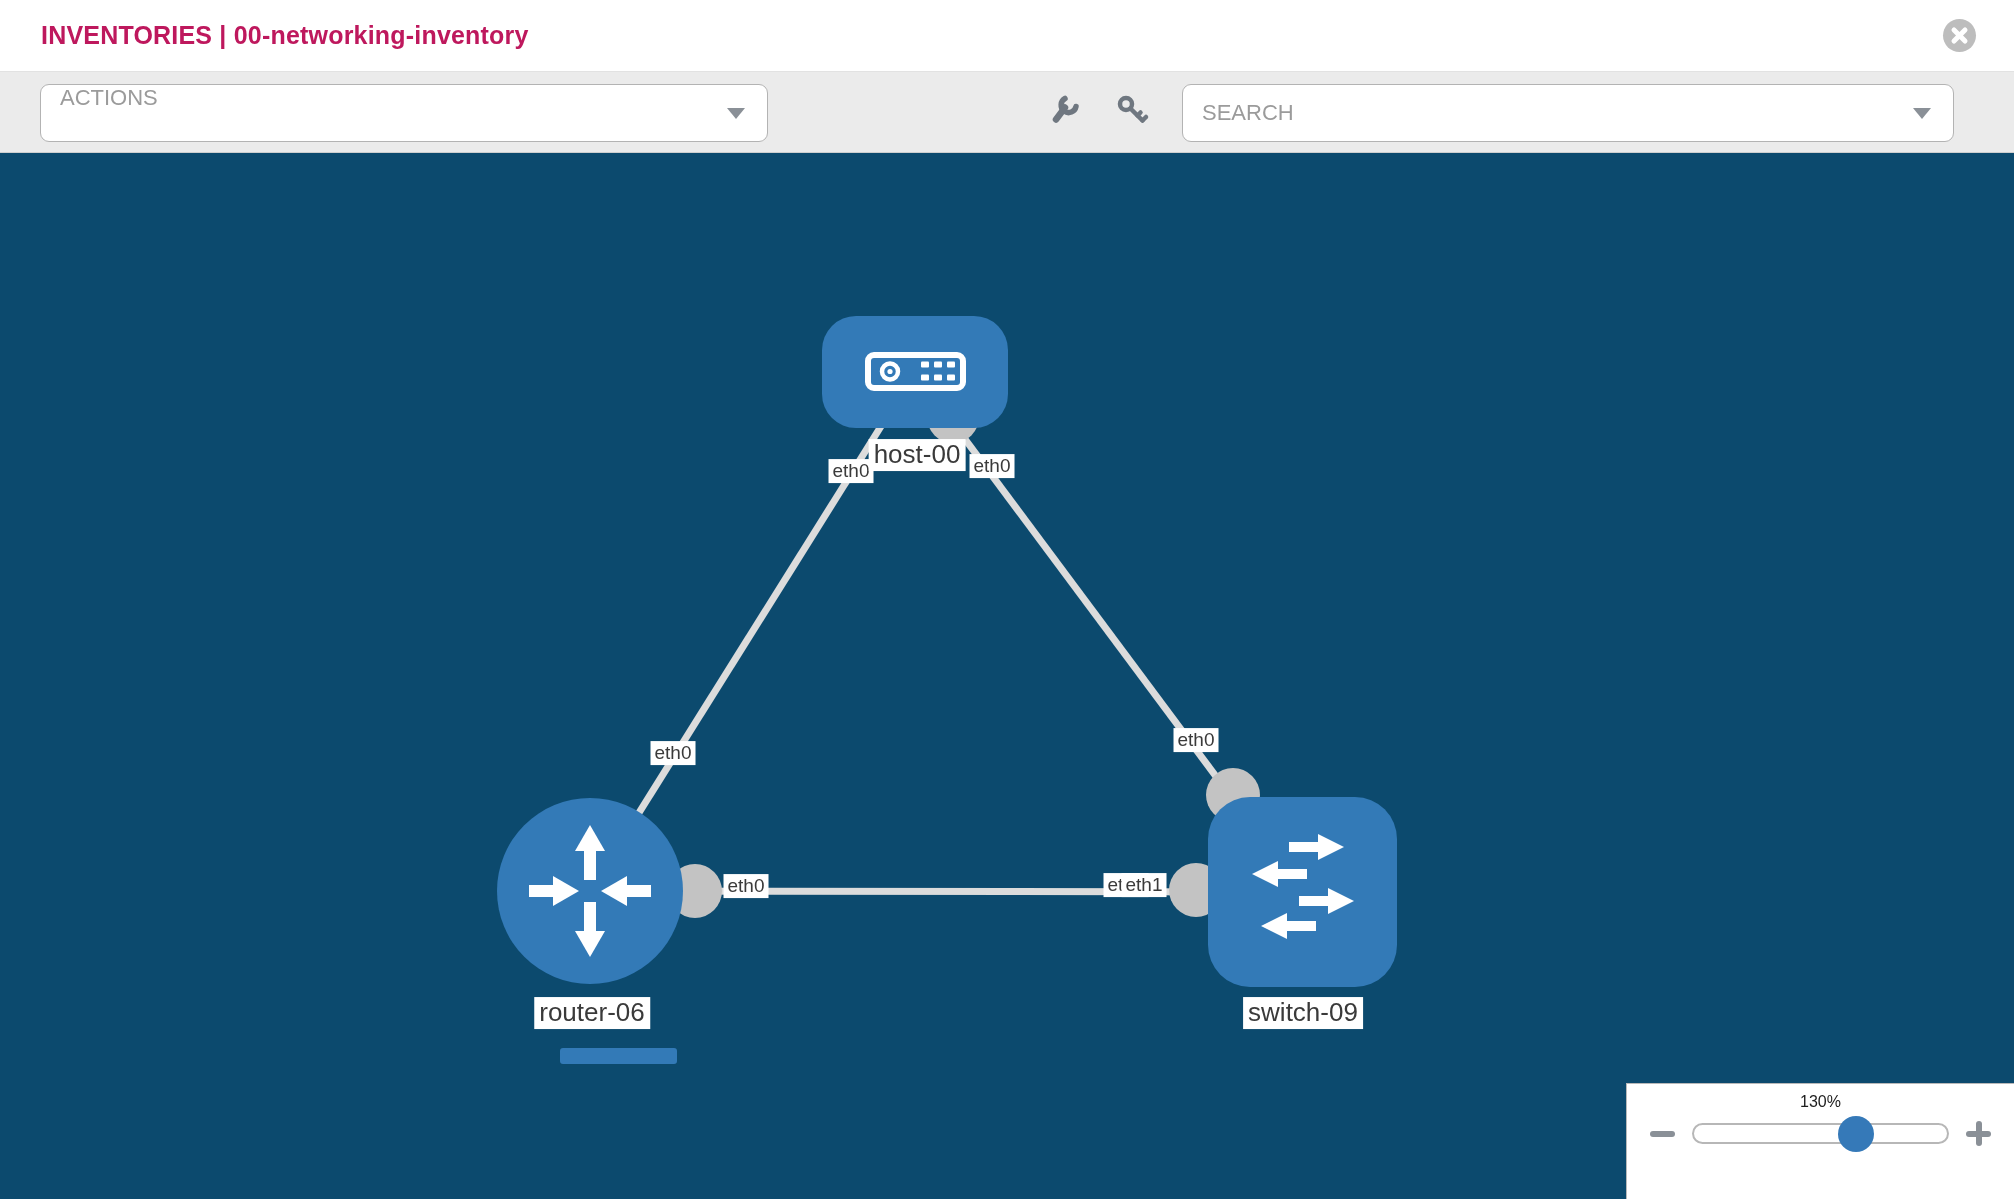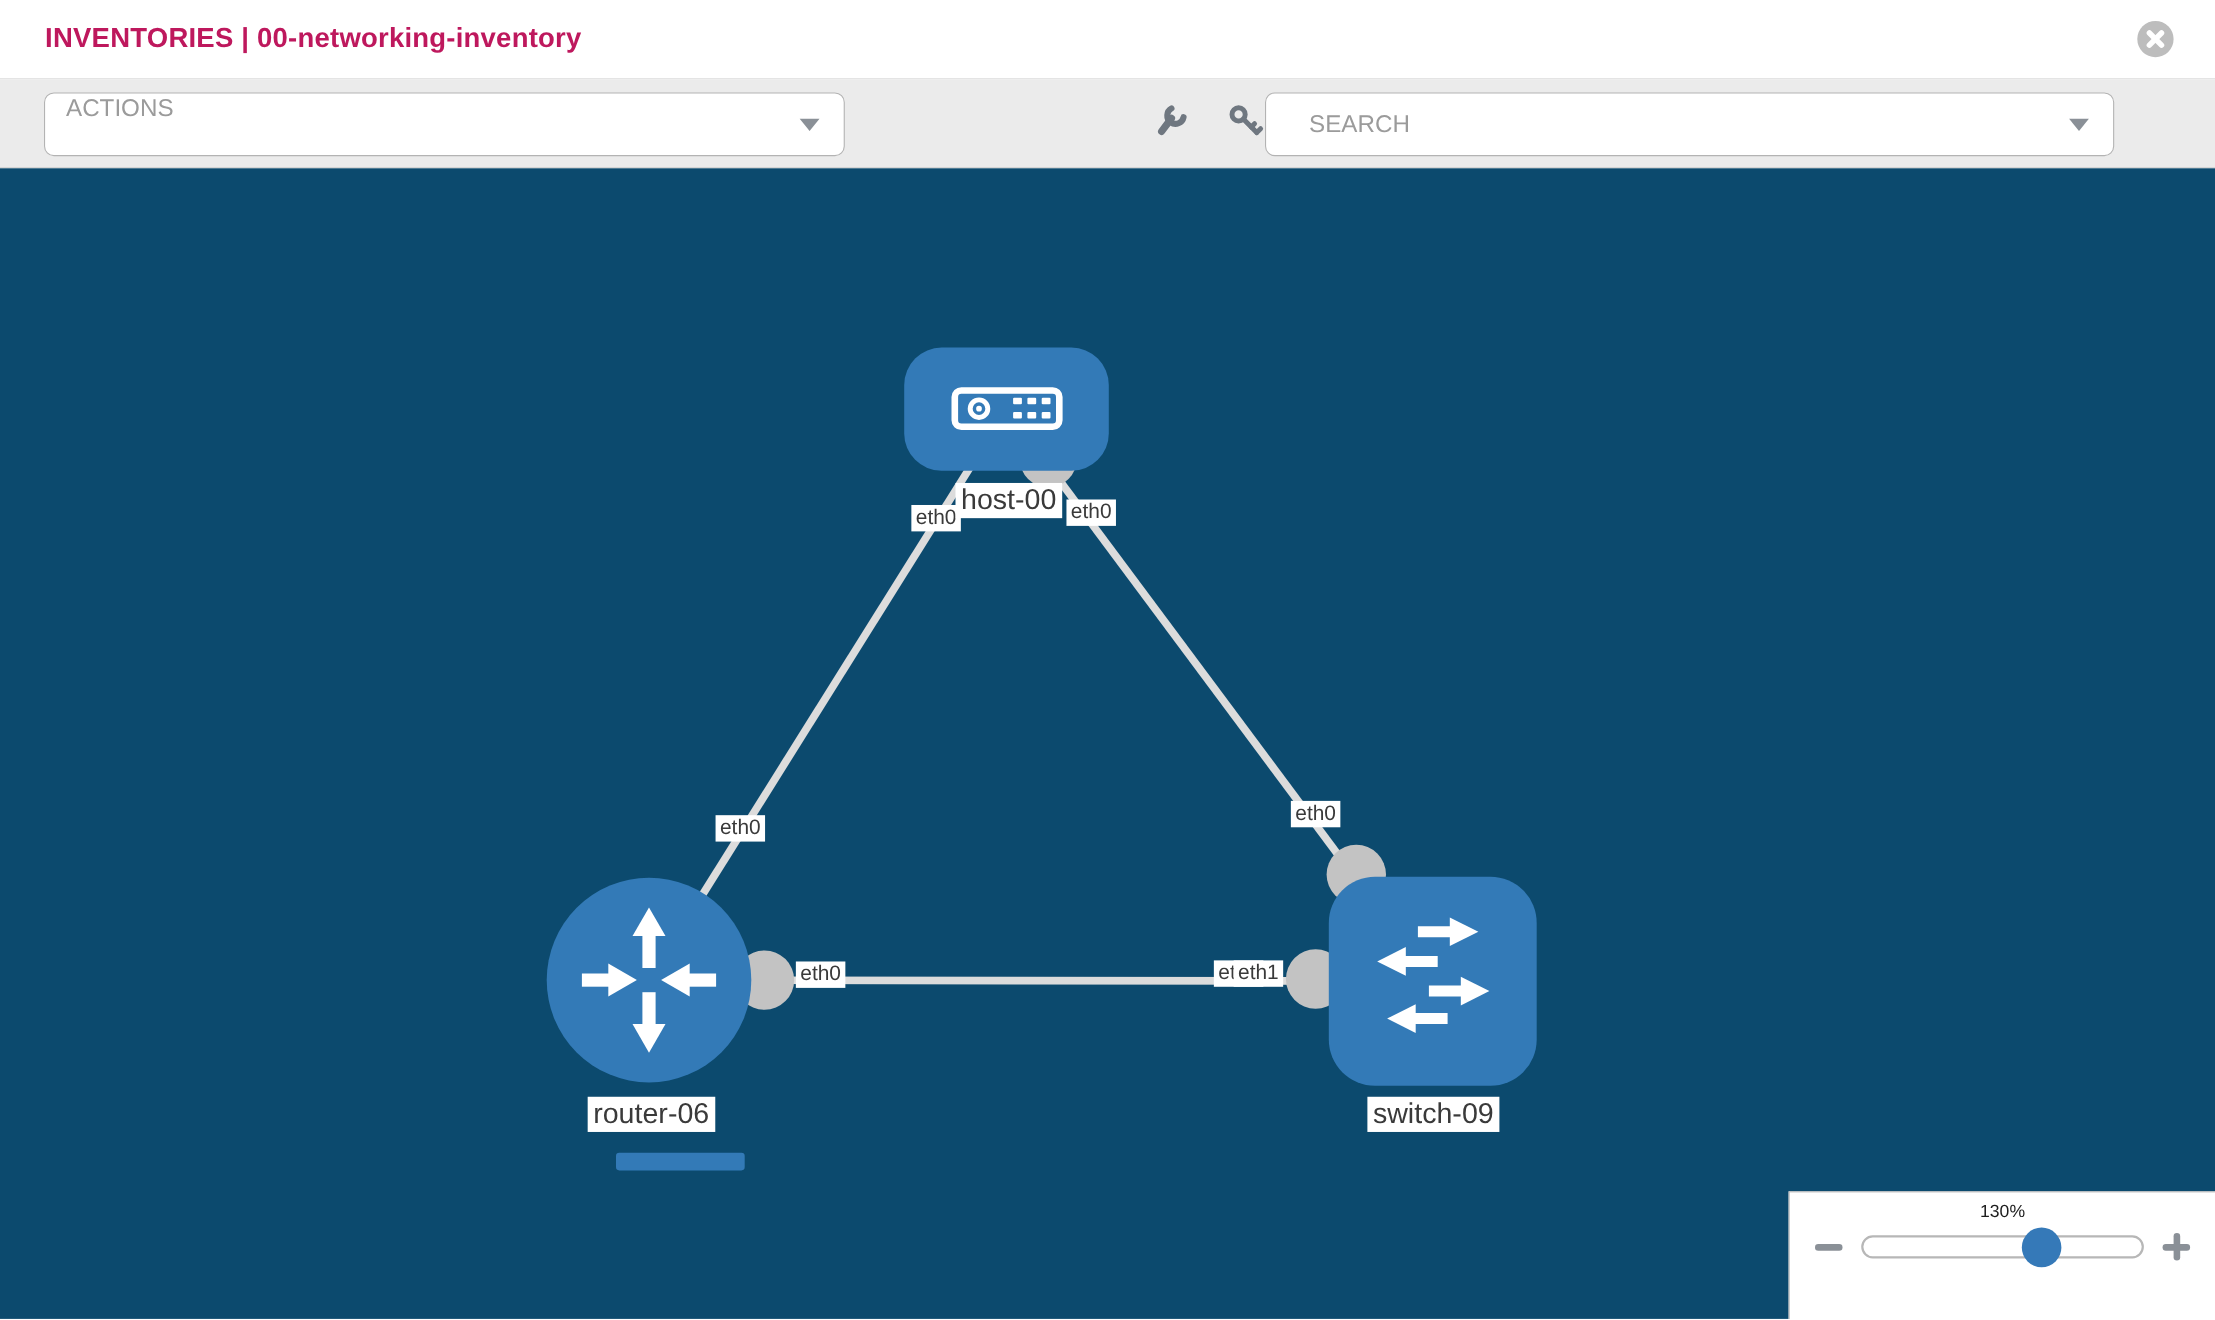--- a/index.html
+++ b/index.html
@@ -16,21 +16,21 @@
     display: flex; align-items: center; justify-content: center; }
   .close-btn svg { display: block; }
 
   
   .toolbar { position: relative; height: 81px; background: #ebebeb;
     border-bottom: 1px solid #cfcfcf; }
   .combo { position: absolute; top: 12px; height: 58px; background: #fff;
     border: 1px solid #b3b3b3; border-radius: 9px; display: flex;
     align-items: center; cursor: pointer; }
   .combo-actions { left: 40px; width: 728px; }
-  .combo-search  { left: 1150px; width: 772px; padding-left: 20px; }
+  .combo-search  { left: 1182px; width: 772px; }
   .combo-text { padding-left: 19px; font-size: 22px; color: #9b9b9b; flex: 1;
     border: 0; outline: 0; background: transparent; height: 100%;
     font-family: "Liberation Sans", sans-serif; }
   .combo-text::placeholder { color: #9b9b9b; opacity: 1; }
   .caret { width: 0; height: 0; border-left: 9px solid transparent;
     border-right: 9px solid transparent; border-top: 11px solid #8a9097;
     margin-right: 22px; }
   .tool-icon { position: absolute; top: 22px; width: 38px; height: 38px;
     cursor: pointer; display: flex; align-items: center; justify-content: center; }
   .tool-wrench { left: 1048px; }

